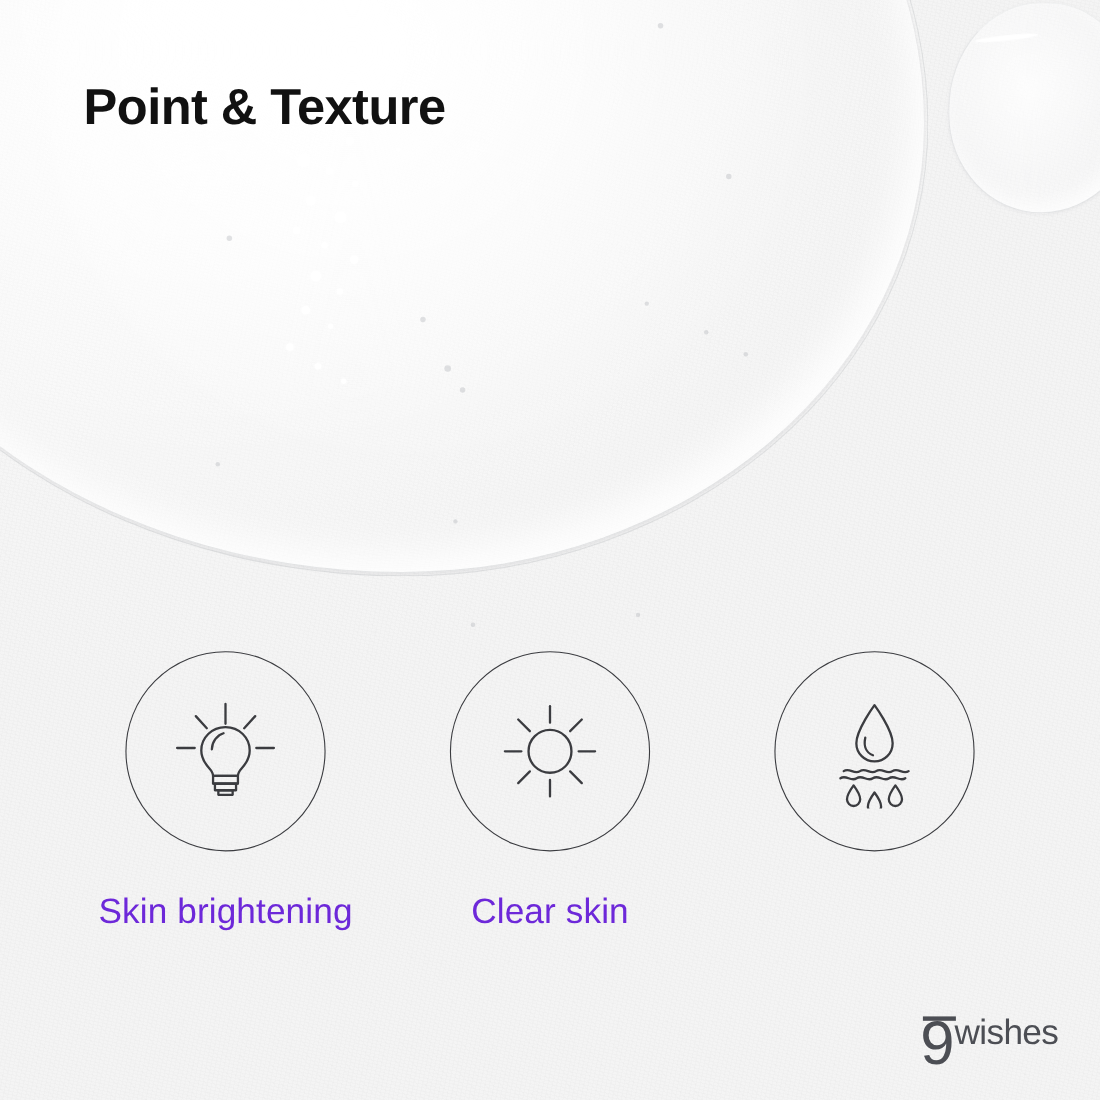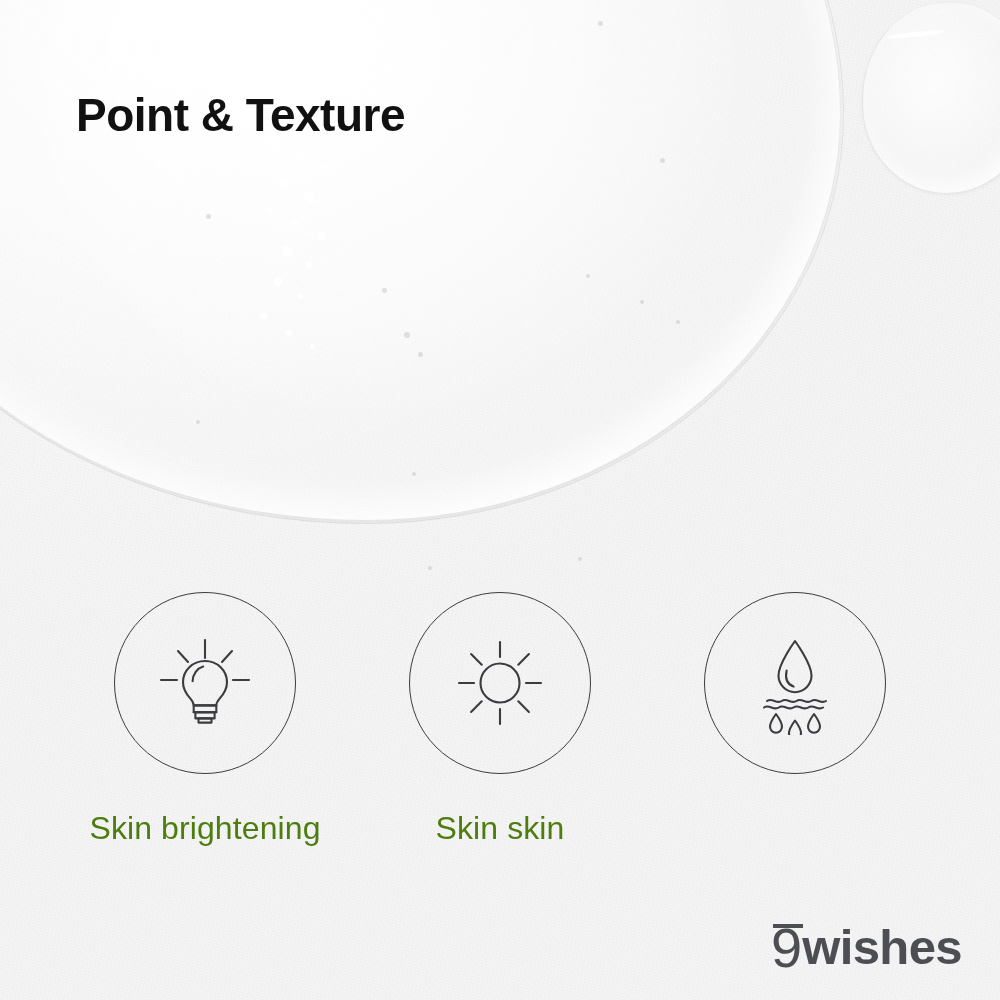--- a/index.html
+++ b/index.html
@@ -132,21 +132,21 @@
     position: absolute;
     border-radius: 50%;
     background: rgba(160,162,168,.30);
     filter: blur(.4px);
   }
 
   
   .title {
     position: absolute;
     left: 76px;
-    top: 88px;
+    top: 70px;
     font-size: 46px;
     font-weight: 700;
     letter-spacing: -.5px;
     color: #111111;
     white-space: nowrap;
   }
 
   
   .features {
     position: absolute;
@@ -170,21 +170,21 @@
     border: 1.6px solid #3b3c40;
     display: flex;
     align-items: center;
     justify-content: center;
     box-sizing: border-box;
   }
   .feature-ring svg { display: block; }
   .feature-label {
     margin-top: 36px;
     font-size: 32px;
-    color: #4d7c0f;
+    color: #6d28d9;
     white-space: nowrap;
     letter-spacing: .1px;
   }
 
   
   .logo {
     position: absolute;
     right: 38px;
     bottom: 26px;
     display: flex;
@@ -200,23 +200,23 @@
   }
   .logo-bar {
     position: absolute;
     left: 2px;
     top: 2px;
     width: 30px;
     height: 3.5px;
     background: #4c4e54;
   }
   .logo-word {
-    font-size: 49px;
+    font-size: 32px;
     line-height: 1.05;
-    font-weight: 700;
+    font-weight: 400;
     letter-spacing: -.6px;
     margin-left: 1px;
   }
 </style>
 </head>
 <body>
 
 <div id="canvas">
 
   <div class="bg-base"></div>
@@ -316,21 +316,21 @@
             <line x1="52" y1="78" x2="52" y2="93"></line>
             <line x1="11" y1="52" x2="26" y2="52"></line>
             <line x1="78" y1="52" x2="93" y2="52"></line>
             <line x1="23.1" y1="23.1" x2="33.7" y2="33.7"></line>
             <line x1="70.3" y1="70.3" x2="80.9" y2="80.9"></line>
             <line x1="23.1" y1="80.9" x2="33.7" y2="70.3"></line>
             <line x1="70.3" y1="33.7" x2="80.9" y2="23.1"></line>
           </svg>
         </span>
       </div>
-      <div class="feature-label">Skin skin</div>
+      <div class="feature-label">Clear skin</div>
     </div>
 
     <div class="feature">
       <div class="feature-ring">
         <span>
           <svg width="104" height="104" viewBox="0 0 104 104" fill="none" stroke="#3b3c40" stroke-width="2.1" stroke-linecap="round" stroke-linejoin="round">
 
             <path d="M52 10 C52 10 35.5 32.5 35.5 44.6 C35.5 53.8 42.9 61.2 52 61.2
                      C61.1 61.2 68.5 53.8 68.5 44.6 C68.5 32.5 52 10 52 10 Z"></path>
 

